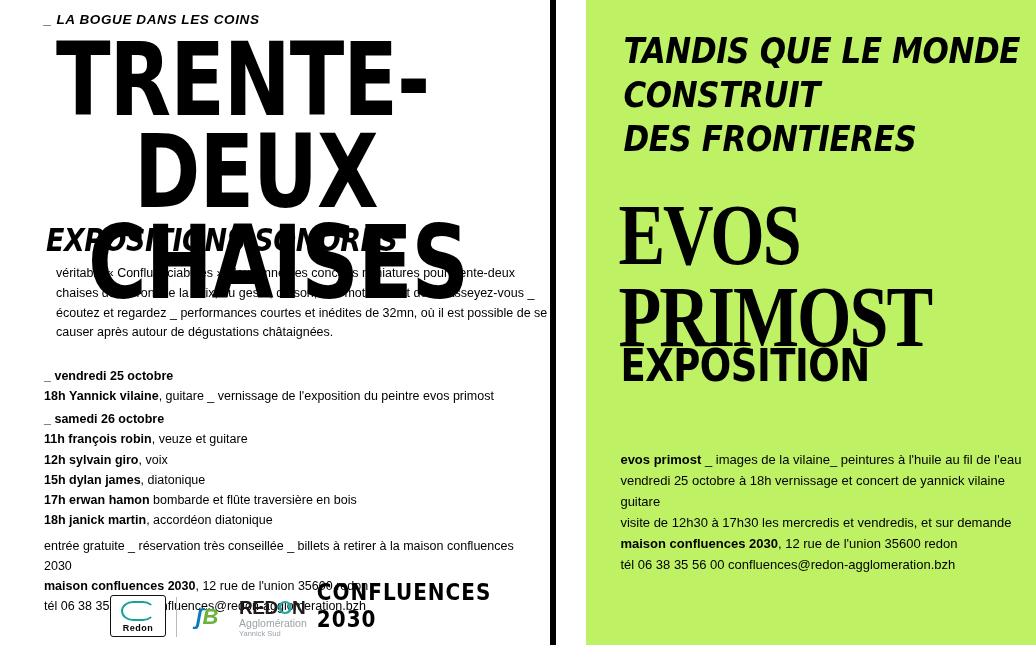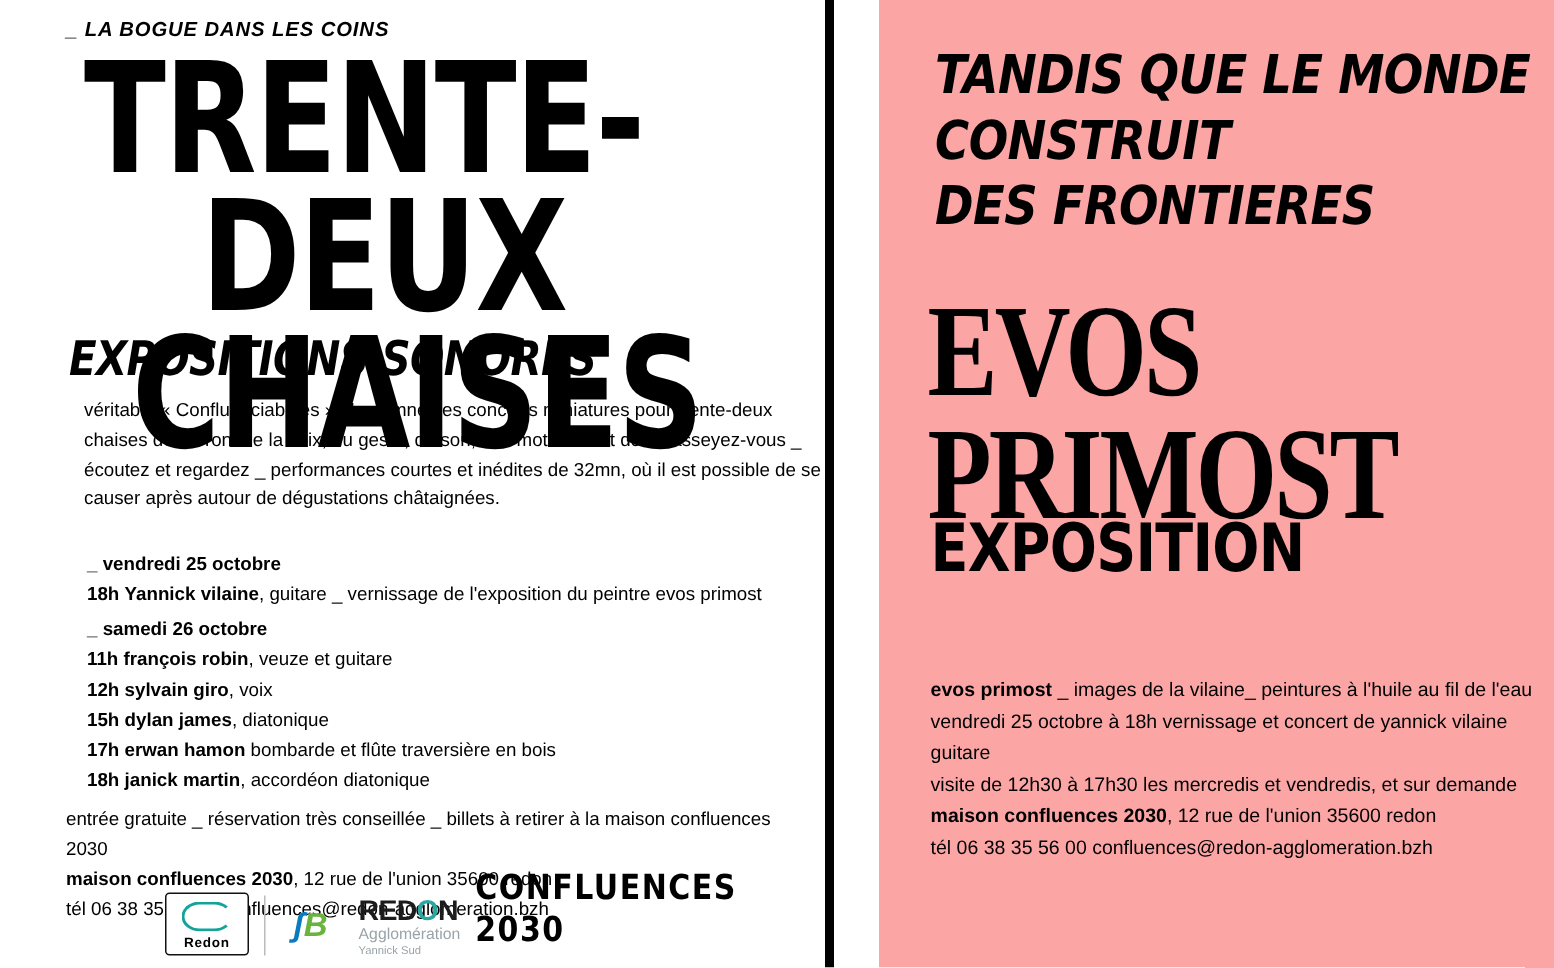--- a/index.html
+++ b/index.html
@@ -7,21 +7,21 @@
     width:1036px;height:645px;
     background:#ffffff;
     font-family:"Liberation Sans", sans-serif;
     color:#000;
     overflow:hidden;
   }
   .page{position:relative;width:1036px;height:645px;display:flex;border-radius:27px;}
   .panel{position:relative;height:645px;overflow:hidden;}
   .left{width:566px;background:#ffffff;}
   .divider{width:7px;background:#000;height:645px;}
-  .right{width:463px;background:#fca5a5;margin-left:30px;}
+  .right{width:463px;background:#bef264;margin-left:30px;}
 
   
   .kicker{
     position:absolute;left:44px;top:12px;
     font-style:italic;font-weight:bold;
     font-size:13.5px;letter-spacing:.6px;
   }
   .bigtitle{
     position:absolute;left:44px;top:38px;width:520px;
     font-weight:bold;font-style:normal;
@@ -47,21 +47,21 @@
     font-size:27px;letter-spacing:-.5px;
     transform:scaleY(1.18);transform-origin:left top;
     white-space:nowrap;
   }
   .intro{
     position:absolute;left:44px;top:264px;width:498px;
     font-size:12.5px;line-height:1.58;margin-left:12px;
   }
   .sec{
     position:absolute;left:44px;width:500px;
-    font-size:12.5px;line-height:1.62;margin-left:14px;
+    font-size:12.5px;line-height:1.62;
   }
   .sec .hd{font-weight:bold;}
   .sec .ln b{font-weight:bold;}
   #sec-fri{top:366px;}
   #sec-sat{top:409px;}
   .footer-left{
     position:absolute;left:44px;top:536px;width:500px;
     font-size:12.5px;line-height:1.6;
   }
   .footer-left .b{font-weight:bold;}

